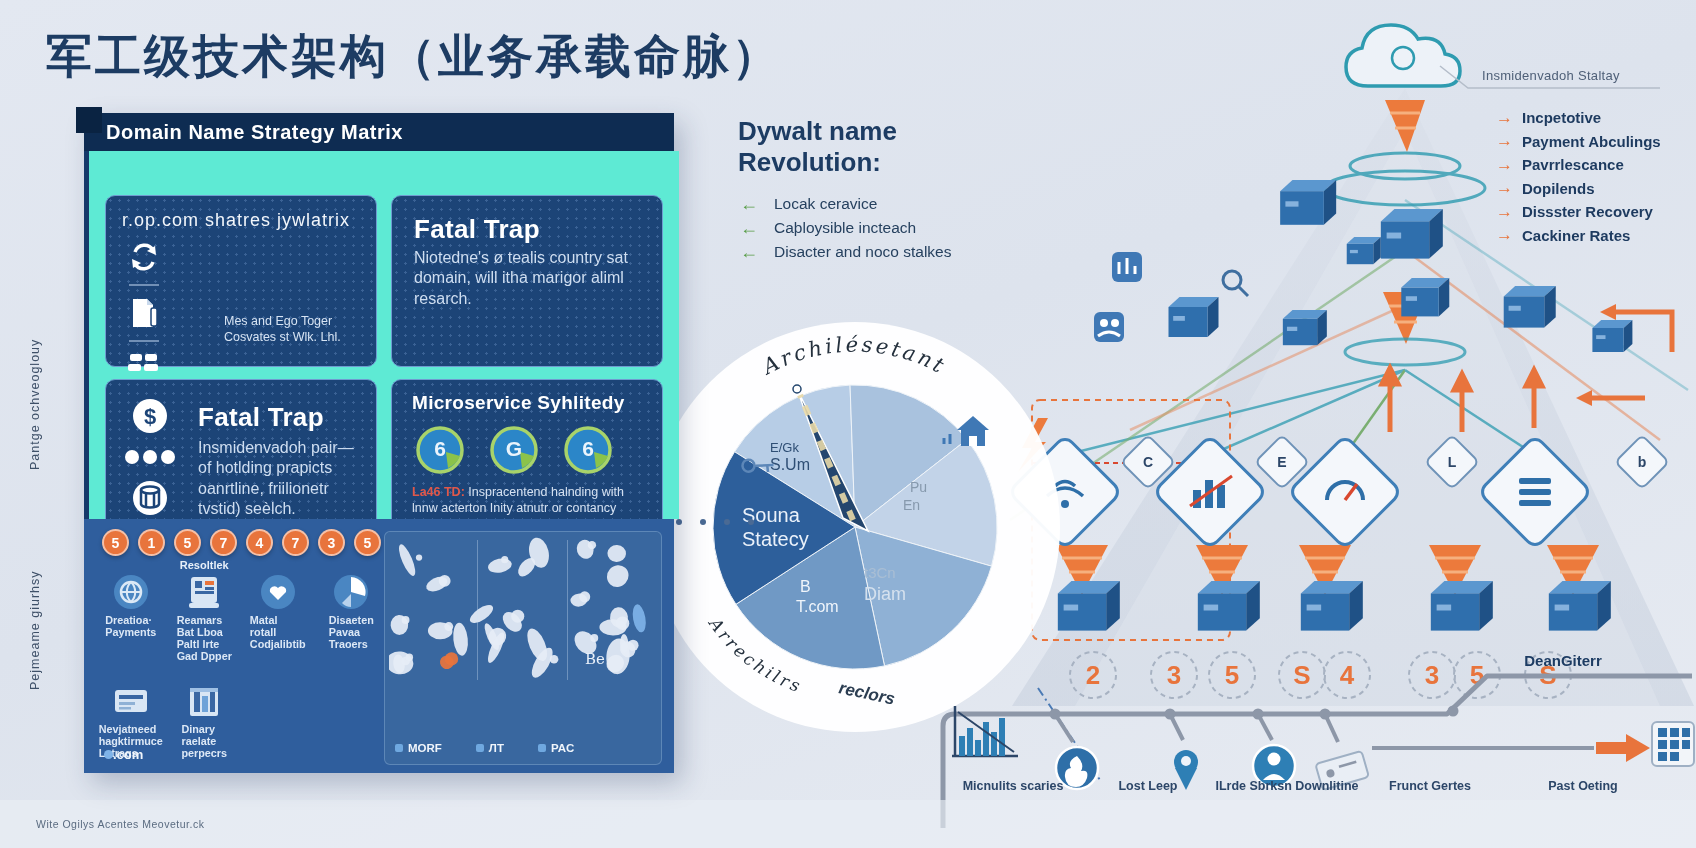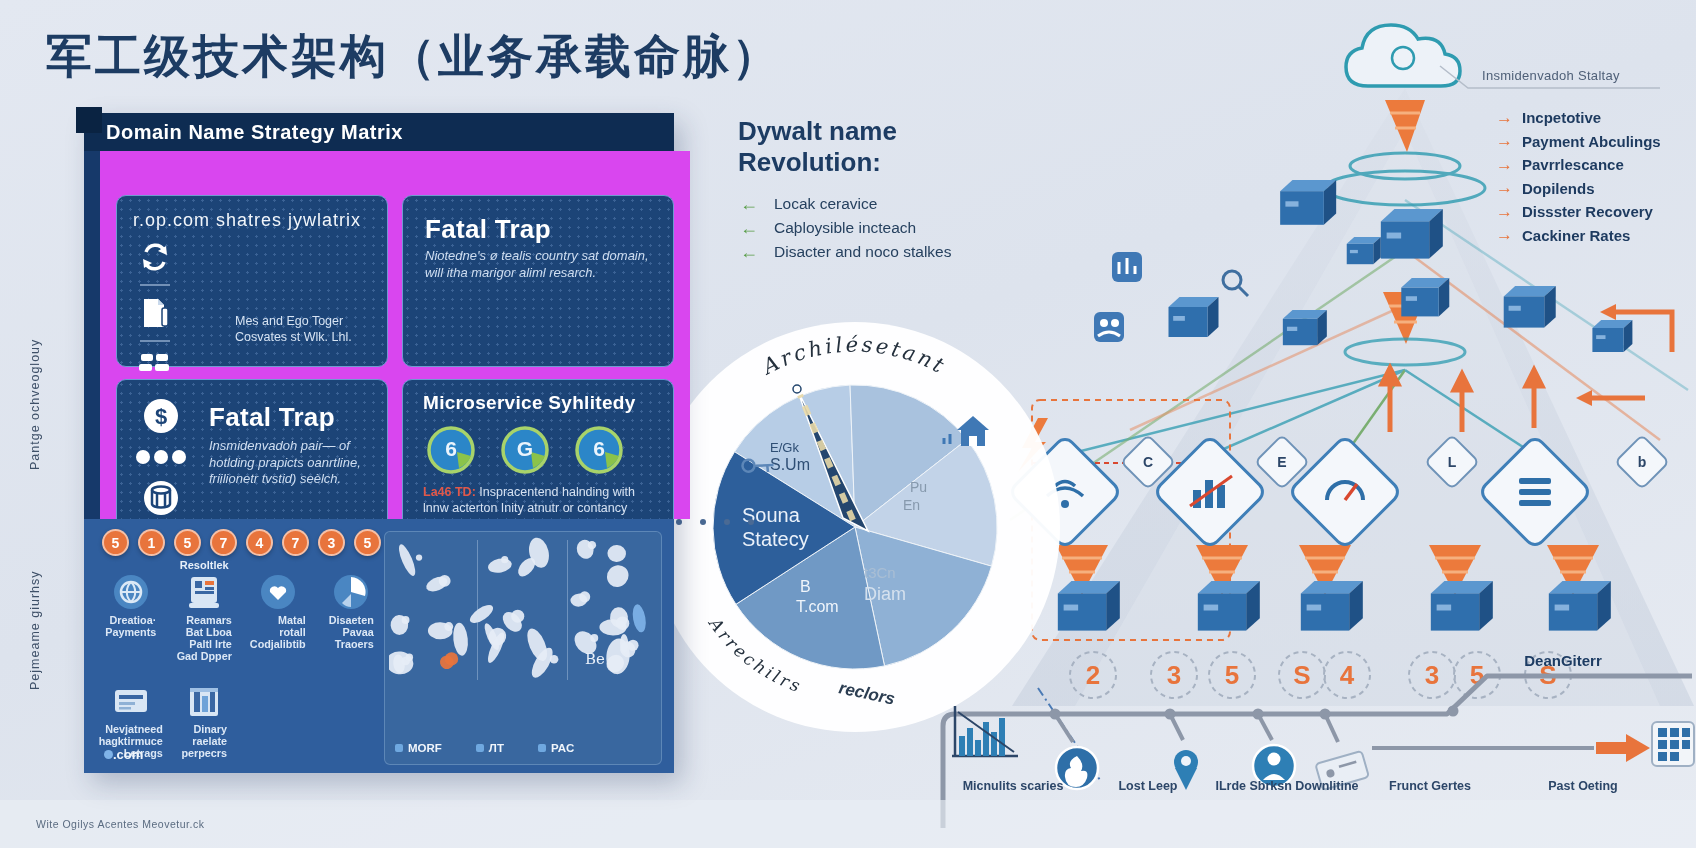--- a/index.html
+++ b/index.html
@@ -17,31 +17,31 @@
   .vlabel.v2 { top:530px; height:160px; }
   .footnote { left:36px; top:818px; font-size:10.5px; color:#5a6b80; letter-spacing:.5px; }
   .bottom-band { left:0; top:800px; width:1696px; height:48px; background:#eaeef4; opacity:.65; }
 
   
   .panel { left:84px; top:113px; width:590px; height:660px; background:#16396a;
     box-shadow:8px 10px 24px rgba(30,50,90,.25); }
   .panel-header { position:absolute; left:0; top:0; width:100%; height:38px; background:#0e2c52;
     color:#fff; font-size:20px; font-weight:800; line-height:38px; padding-left:22px; letter-spacing:.5px; }
   .panel-header::before { content:""; position:absolute; left:-8px; top:-6px; width:26px; height:26px; background:#0a2342; }
-  .panel-upper { position:absolute; left:16px; top:38px; width:100%; height:368px; background:#d946ef; }
+  .panel-upper { position:absolute; left:5px; top:38px; width:100%; height:368px; background:#5eead4; }
   .panel-lower { position:absolute; left:0; top:406px; width:100%; height:254px; background:#2f5e9d; }
 
   .pbox { position:absolute; background:#1c4477 radial-gradient(rgba(130,170,220,.30) 1px, transparent 1.4px);
     background-size:9px 9px; border:1.5px solid #6f9bd0; border-radius:10px; color:#eaf1fa; }
   .pbox.b1 { left:16px;  top:44px;  width:272px; height:172px; }
   .pbox.b2 { left:302px; top:44px;  width:272px; height:172px; }
   .pbox.b3 { left:16px;  top:228px; width:272px; height:172px; }
   .pbox.b4 { left:302px; top:228px; width:272px; height:172px; }
   .pbox h3 { font-size:26px; font-weight:800; color:#fff; letter-spacing:.3px; }
-  .pbox .body { font-size:13px; line-height:1.28; color:#cfdef1;font-style:italic; }
+  .pbox .body { font-size:16px; line-height:1.28; color:#cfdef1; }
   .b1-title { position:absolute; left:16px; top:14px; font-size:18px; color:#f2f6fb; letter-spacing:1px; }
   .icon-col { position:absolute; left:20px; top:44px; display:flex; flex-direction:column; gap:10px; align-items:center; }
   .icon-col .tick { width:30px; height:2px; background:rgba(200,220,245,.5); }
   .b1-note { position:absolute; left:118px; top:118px; width:146px; font-size:12.5px; color:#d7e4f4; line-height:1.25; }
   .b2 h3 { position:absolute; left:22px; top:18px; }
   .b2 .body { position:absolute; left:22px; top:52px; width:228px; }
   .b3-icons { position:absolute; left:18px; top:16px; display:flex; flex-direction:column; gap:13px; align-items:center; }
   .b3 h3 { position:absolute; left:92px; top:22px; }
   .b3 .body { position:absolute; left:92px; top:58px; width:168px; }
   .b4 h3 { position:absolute; left:20px; top:12px; font-size:19px; }
@@ -51,21 +51,21 @@
   .badge .ltr { position:absolute; width:100%; text-align:center; top:13px; color:#eaf4fc; font-size:21px; font-weight:800; }
   .b4-high { position:absolute; left:20px; top:104px; width:236px; font-size:12.5px; line-height:1.3; color:#d6e2f2; }
   .b4-high .red { color:#e0584a; font-weight:800; }
 
   .chip-row { position:absolute; left:18px; top:10px; display:flex; gap:9px; }
   .chip { width:27px; height:27px; border-radius:50%; background:#e8743c; border:2px solid rgba(255,255,255,.55);
     color:#fff; font-size:14px; font-weight:800; text-align:center; line-height:24px; box-shadow:0 2px 4px rgba(0,0,0,.25); }
 
   .grid-left { position:absolute; left:12px; top:40px; width:290px; display:grid;
     grid-template-columns:repeat(4,1fr); grid-row-gap:6px; grid-column-gap:4px; }
-  .gcell { display:flex; flex-direction:column; align-items:center; text-align:right; }
+  .gcell { display:flex; flex-direction:column; align-items:center; text-align:left; }
   .gcell .toplab { font-size:11px; color:#e7eff9; height:13px; font-weight:700; }
   .gcell .gicon { width:38px; height:38px; margin:1px 0 3px 0; }
   .gcell .glab { font-size:10.8px; line-height:1.12; color:#dce8f6; font-weight:600; }
 
   .panel-foot { position:absolute; left:20px; top:228px; display:flex; align-items:center; 
     color:#f0f5fb; font-size:13px; font-weight:700; }
   .dot-blue { width:9px; height:9px; border-radius:50%; background:#7fb3e8; }
 
   .sub-panel { position:absolute; left:300px; top:12px; width:278px; height:234px; background:#39679f;
     border-radius:6px; border:1px solid rgba(160,195,230,.35); }

